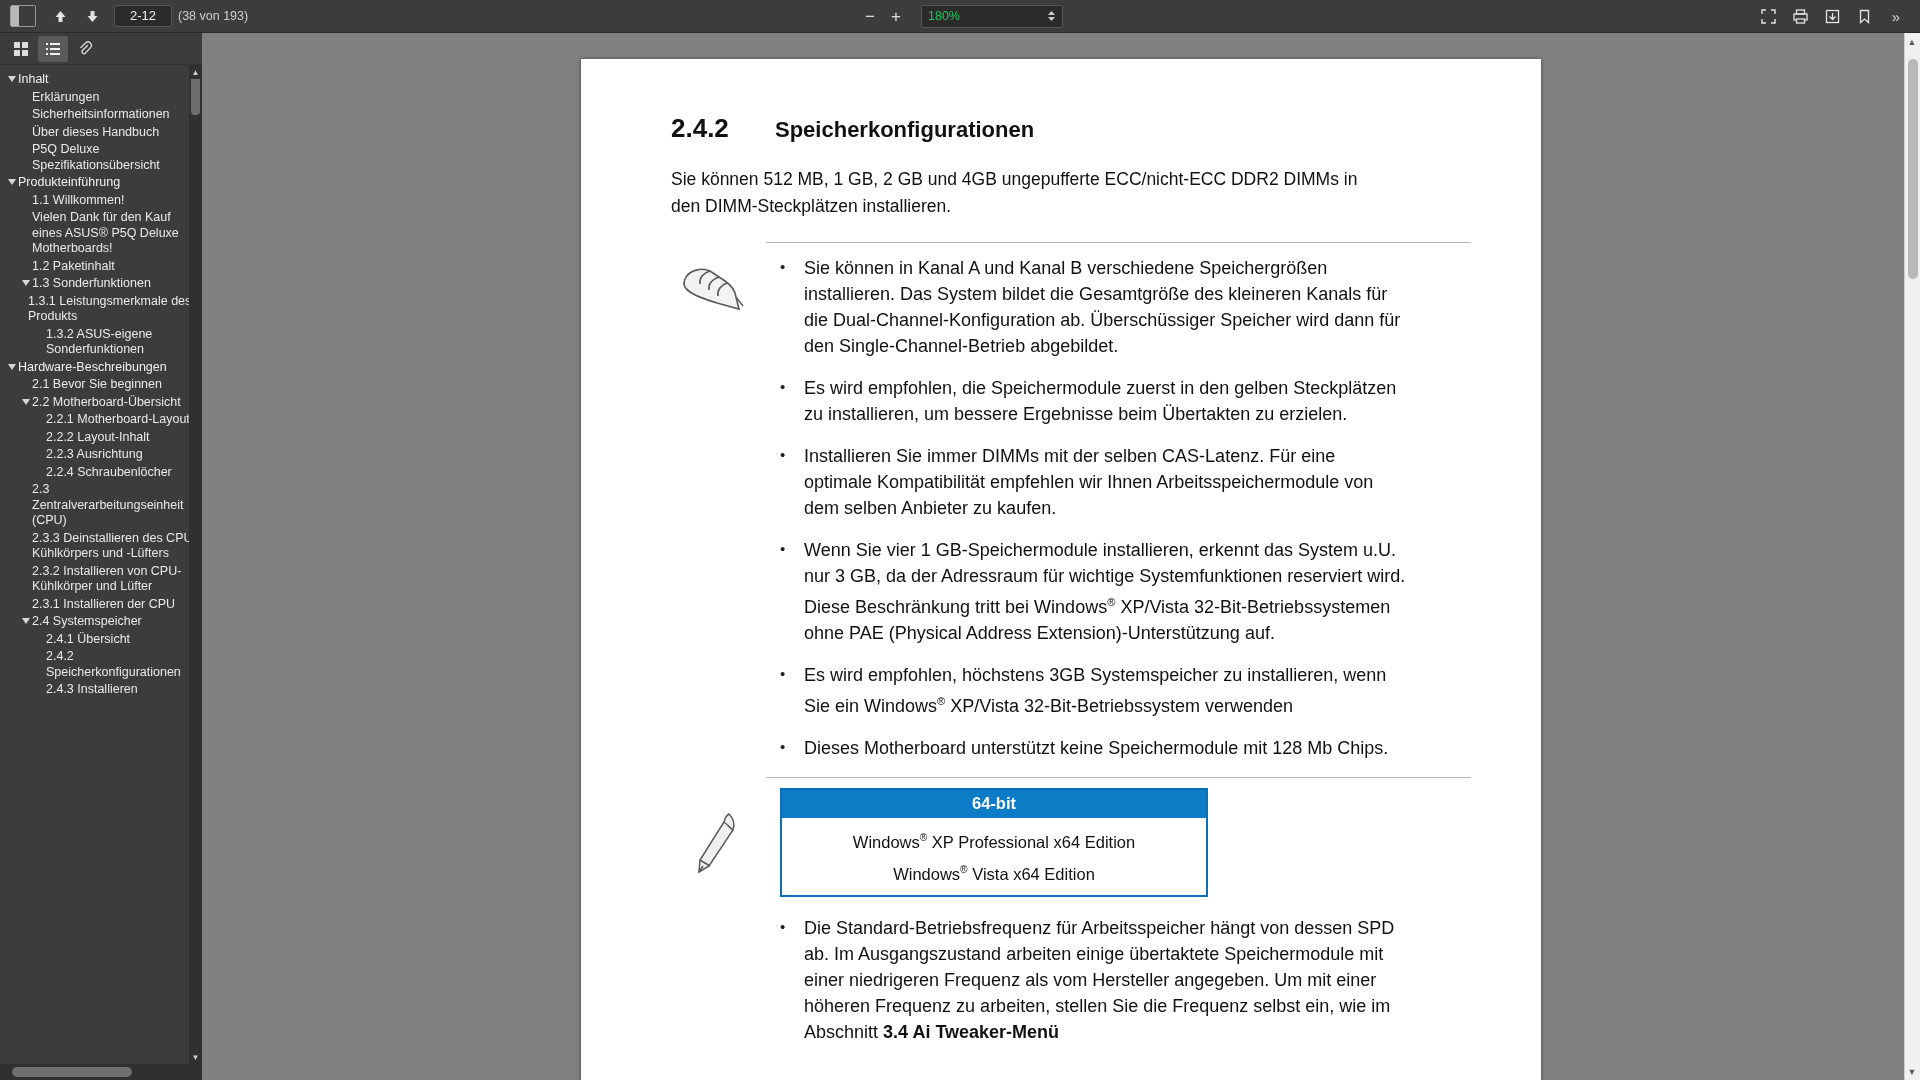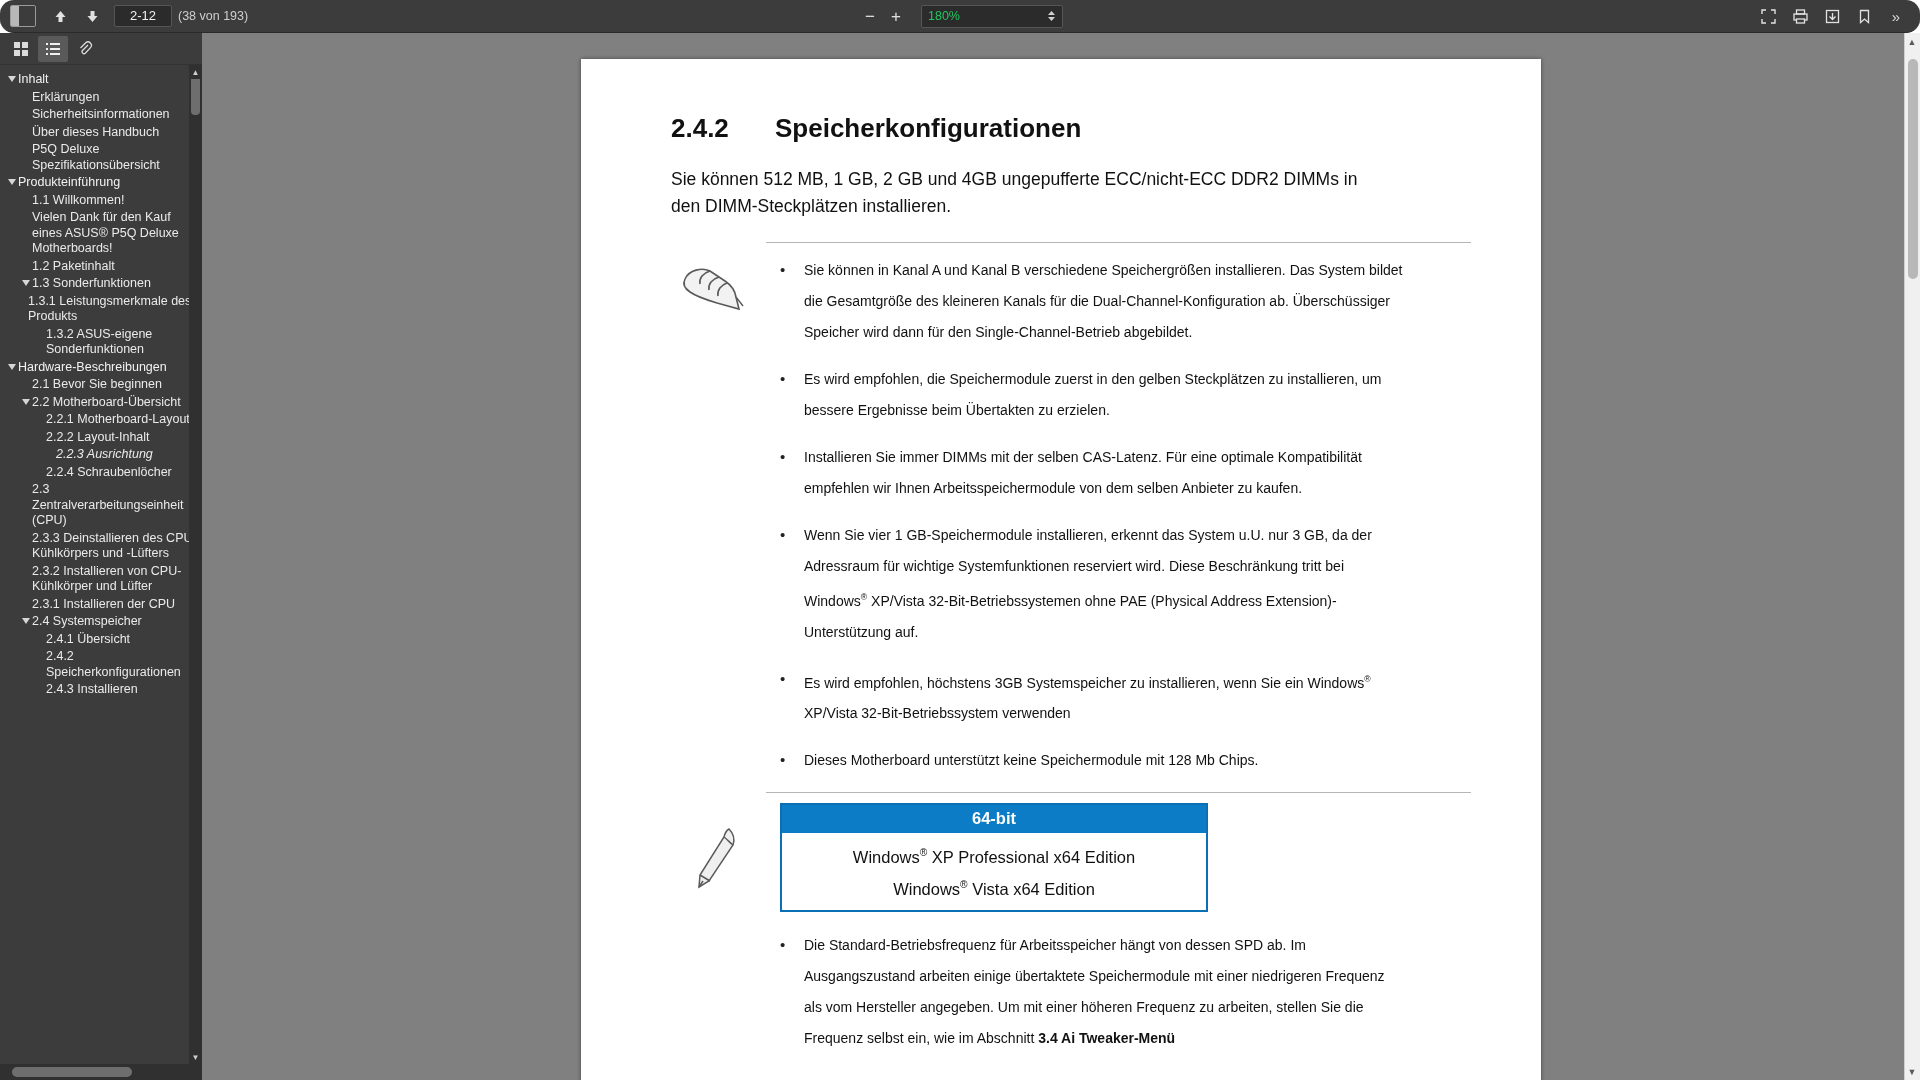--- a/index.html
+++ b/index.html
@@ -13,21 +13,20 @@
   #app { width: 1920px; height: 1080px; position: relative; display: flex; flex-direction: column; }
 
   
   .toolbar {
     height: 20px; min-height: 33px;
     background: #3c3c3c;
     display: flex; align-items: center;
     color: #e8e8e8;
     position: relative;
     border-bottom: 1px solid #2a2a2a;
-    border-radius: 14px;
   }
   .tb-left { display: flex; align-items: center; padding-left: 4px; }
   .tb-center { position: absolute; left: 50%; transform: translateX(-50%); display: flex; align-items: center; }
   .tb-right { margin-left: auto; display: flex; align-items: center; padding-right: 8px; }
 
   .tb-btn {
     width: 32px; height: 28px;
     display: flex; align-items: center; justify-content: center;
     color: #d8d8d8; cursor: default;
   }
@@ -147,35 +146,35 @@
     width: 960px; height: 1240px;
     background: #ffffff;
     box-shadow: 0 0 4px rgba(0,0,0,0.45);
     padding: 40px 70px 0 90px;
     font-family: "Liberation Sans", sans-serif;
     color: #111;
   }
 
   .sec-head { display: flex; align-items: baseline; margin-top: 14px; }
   .sec-num { font-size: 26px; font-weight: bold; width: 104px; }
-  .sec-title { font-size: 26px; font-weight: bold; }
+  .sec-title { font-size: 22px; font-weight: bold; }
 
   .intro {
     font-size: 17.5px; line-height: 27px; margin-top: 22px; max-width: 720px;
   }
 
   .rule { height: 1px; background: #b5b5b5; margin: 22px 0 0 95px; }
 
   .note-block { position: relative; padding-left: 95px; }
   .note-icon { position: absolute; left: 8px; top: 14px; width: 74px; height: 62px; }
 
   ul.bullets { list-style: none; margin: 0; padding: 12px 0 0 0; }
   ul.bullets li {
     position: relative; padding-left: 38px;
-    font-size: 14px; line-height: 31px;
+    font-size: 18px; line-height: 26px;
     margin-bottom: 16px; max-width: 640px;
   }
   ul.bullets li::before {
     content: "•"; position: absolute; left: 14px; top: -1px; font-size: 15px; color: #222;
   }
   sup { font-size: 0.62em; vertical-align: super; }
 
   .os-table {
     width: 428px; margin: 10px 0 18px 14px;
     border: 2px solid #0b6fb5;
@@ -378,21 +377,21 @@
               <div class="ol-label">2.2 Motherboard-Übersicht</div>
             </div>
             <div class="ol-row" style="padding-left: 34px;">
               <div class="ol-tw"></div>
               <div class="ol-label">2.2.1 Motherboard-Layout</div>
             </div>
             <div class="ol-row" style="padding-left: 34px;">
               <div class="ol-tw"></div>
               <div class="ol-label">2.2.2 Layout-Inhalt</div>
             </div>
-            <div class="ol-row" style="padding-left: 44px; font-style: italic;">
+            <div class="ol-row" style="padding-left: 34px;">
               <div class="ol-tw"></div>
               <div class="ol-label">2.2.3 Ausrichtung</div>
             </div>
             <div class="ol-row" style="padding-left: 34px;">
               <div class="ol-tw"></div>
               <div class="ol-label">2.2.4 Schraubenlöcher</div>
             </div>
             <div class="ol-row" style="padding-left: 20px;">
               <div class="ol-tw"></div>
               <div class="ol-label">2.3 Zentralverarbeitungseinheit (CPU)</div>

